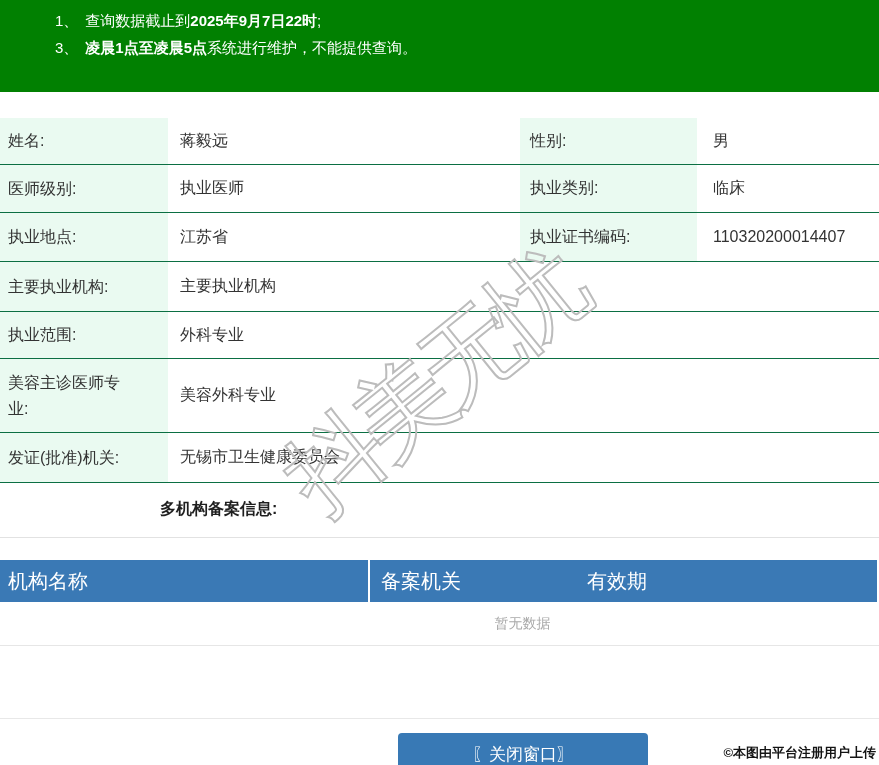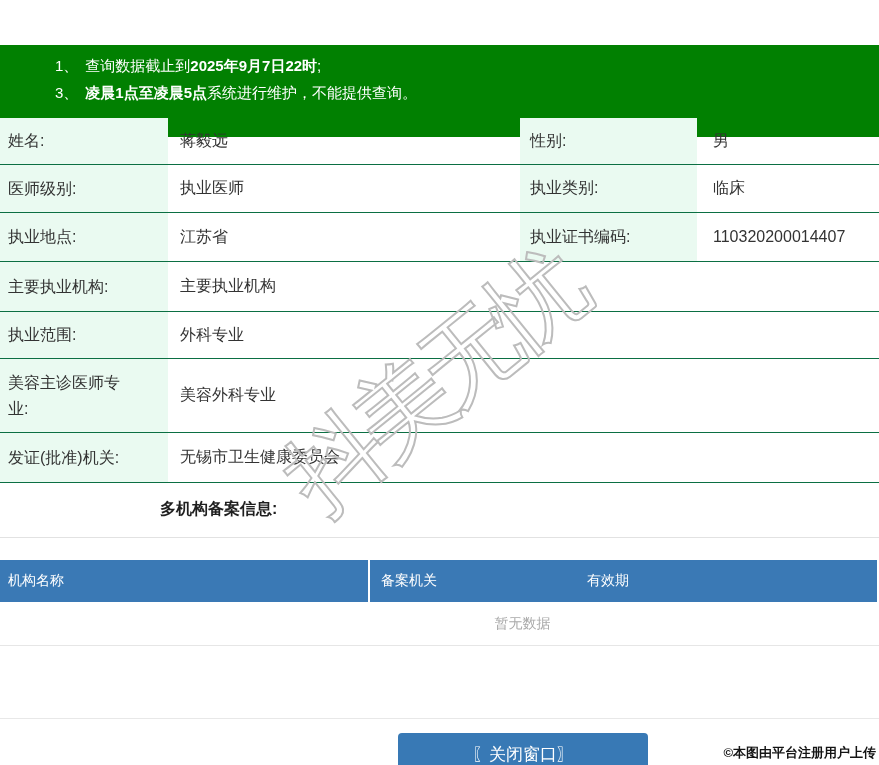--- a/index.html
+++ b/index.html
@@ -3,21 +3,21 @@
 <meta charset="utf-8">
 <style>
   html,body{margin:0;padding:0;}
   .page{
     position:relative;width:879px;height:765px;overflow:hidden;background:#fff;
     font-family:"Liberation Sans","DejaVu Sans",sans-serif;color:#333;
   }
   
   .notice{
     position:absolute;top:0;left:0;width:879px;height:92px;background:#018001;
-    color:#fff;font-size:15px;box-sizing:border-box;padding-top:7px;margin-top:45px;
+    color:#fff;font-size:15px;box-sizing:border-box;padding-top:7px;
   }
   .notice-line{line-height:27px;padding-left:55px;white-space:nowrap;}
   .notice-num{display:inline-block;margin-right:7px;}
   .notice-line b{font-weight:bold;}
   
   .info-table{position:absolute;top:118px;left:0;width:879px;font-size:16px;}
   .info-row{
     display:flex;align-items:stretch;box-sizing:border-box;
     border-bottom:1px solid #0b6f43;
   }
@@ -29,21 +29,21 @@
   .cell-value.wide{width:auto;flex:1;}
   
   .section-title{
     position:absolute;top:483px;left:0;width:879px;height:55px;box-sizing:border-box;
     border-bottom:1px solid #e2e2e2;padding:16px 0 0 160px;
     font-weight:bold;font-size:16px;color:#1f1f1f;
   }
   
   .org-header{
     position:absolute;top:560px;left:0;width:879px;height:42px;display:flex;
-    background:#3a79b5;color:#fff;font-size:14px;
+    background:#3a79b5;color:#fff;font-size:20px;
   }
   .org-col{display:flex;align-items:center;box-sizing:border-box;}
   .org-col-1{width:370px;border-right:2px solid #fff;padding-left:8px;}
   .org-col-2{width:305px;border-right:2px solid #fff;padding-left:13px;}
   .org-col-3{flex:1;padding-left:11px;}
   .org-empty{
     position:absolute;top:602px;left:0;width:879px;height:44px;box-sizing:border-box;
     border-bottom:1px solid #e6e6e6;text-align:center;padding:13px 0 0 166px;
     color:#a9a9a9;font-size:14px;
   }

